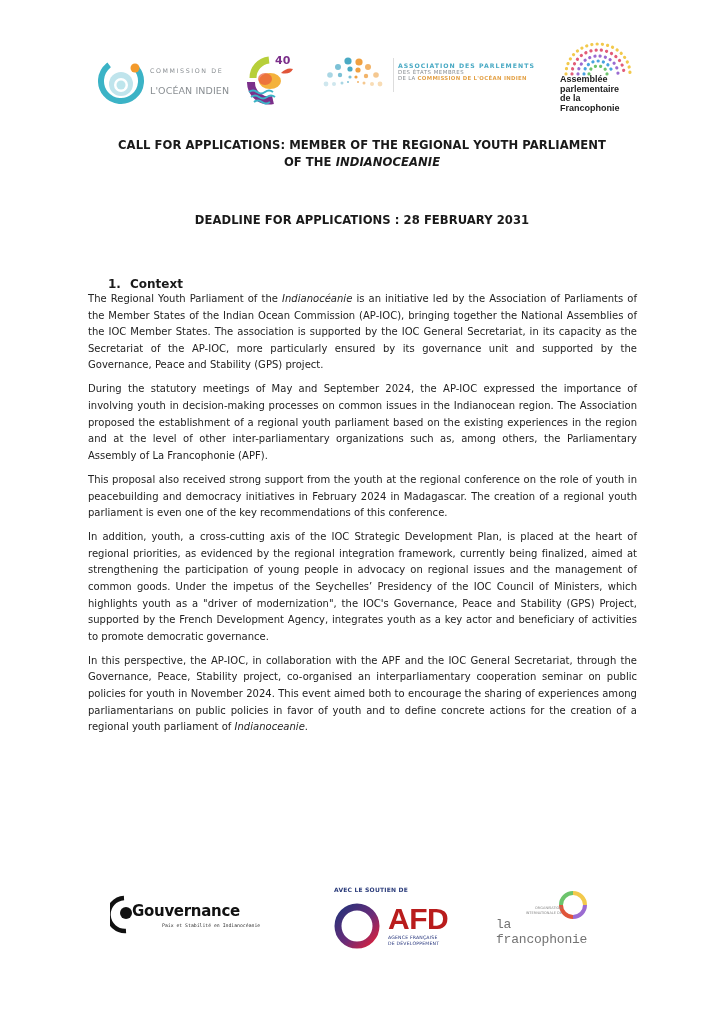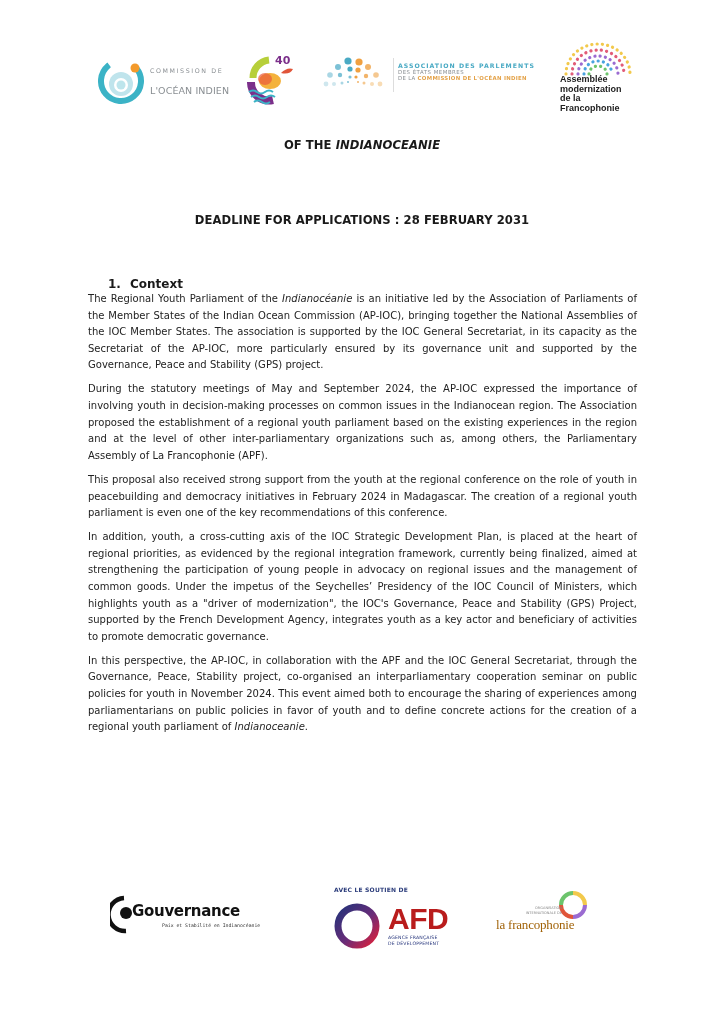--- a/index.html
+++ b/index.html
@@ -39,21 +39,21 @@
   
   .gouv { left: 110px; top: 895px; width: 170px; height: 40px; }
   .gouv-word { position: absolute; left: 22px; top: 7px; font-family: "DejaVu Sans", sans-serif; font-weight: bold; font-size: 15px; color: #111; letter-spacing: -0.3px; }
   .gouv-sub { position: absolute; left: 52px; top: 28px; font-family: "DejaVu Sans Mono", monospace; font-size: 4.8px; color: #333; }
   .afd-wrap { left: 330px; top: 886px; width: 130px; height: 70px; }
   .afd-top { position: absolute; left: 4px; top: 0; font-size: 6px; font-weight: bold; color: #2a3b7a; letter-spacing: 0.2px; }
   .afd-word { position: absolute; left: 58px; top: 18px; font-family: "Liberation Sans", sans-serif; font-weight: bold; font-size: 30px; color: #b91c1c; letter-spacing: -0.5px; line-height: 1; }
   .afd-sub { position: absolute; left: 58px; top: 49px; font-size: 4.6px; color: #23327a; line-height: 1.2; letter-spacing: 0.2px; }
   .oif { left: 494px; top: 890px; width: 100px; height: 50px; }
   .oif-small { position: absolute; left: 18px; top: 16px; font-size: 3.5px; color: #888; text-align: right; width: 50px; line-height: 1.3; }
-  .oif-word { position: absolute; left: 2px; top: 27px; font-family: Liberation Serif, serif; font-size: 13px; color: #a16207; letter-spacing: -0.2px; }
+  .oif-word { position: absolute; left: 2px; top: 27px; font-family: Liberation Mono, monospace; font-size: 13px; color: #737373; letter-spacing: -0.2px; }
 </style>
 </head>
 <body>
 
 <div class="page">
 
   <div class="logo coi">
     <svg width="48" height="50" viewBox="0 0 48 50">
       <circle cx="23" cy="26" r="20" fill="none" stroke="#3bb3c6" stroke-width="6" stroke-dasharray="95 40" transform="rotate(-40 23 26)"></circle>
       <circle cx="23" cy="29" r="12" fill="#bfe4ec"></circle>
@@ -117,26 +117,27 @@
       <g fill="none" stroke-width="3.2" stroke-linecap="round" stroke-dasharray="0.1 5.2">
         <path d="M12 36 A32 30 0 0 1 76 36" stroke="#f2c94c"></path>
         <path d="M18 36 A26 24 0 0 1 70 36" stroke="#e25c78"></path>
         <path d="M24 36 A20 18 0 0 1 64 36" stroke="#9b6bd1"></path>
         <path d="M30 36 A14 13 0 0 1 58 36" stroke="#4aa3df"></path>
         <path d="M35 36 A9 8 0 0 1 53 36" stroke="#6cc46c"></path>
       </g>
     </svg>
     <div class="apf-text">
       <div>Assemblée</div>
-      <div>modernization</div>
+      <div>parlementaire</div>
       <div>de la Francophonie</div>
     </div>
   </div>
 
   <div class="title title1">
+    <div>CALL FOR APPLICATIONS: MEMBER OF THE REGIONAL YOUTH PARLIAMENT</div>
     <div><span>OF THE </span><i>INDIANOCEANIE</i></div>
   </div>
 
   <div class="title deadline">DEADLINE FOR APPLICATIONS : 28 FEBRUARY 2031</div>
 
   <div class="section">
     <span class="num">1.</span><span>Context</span>
   </div>
 
   <div class="body p1">

